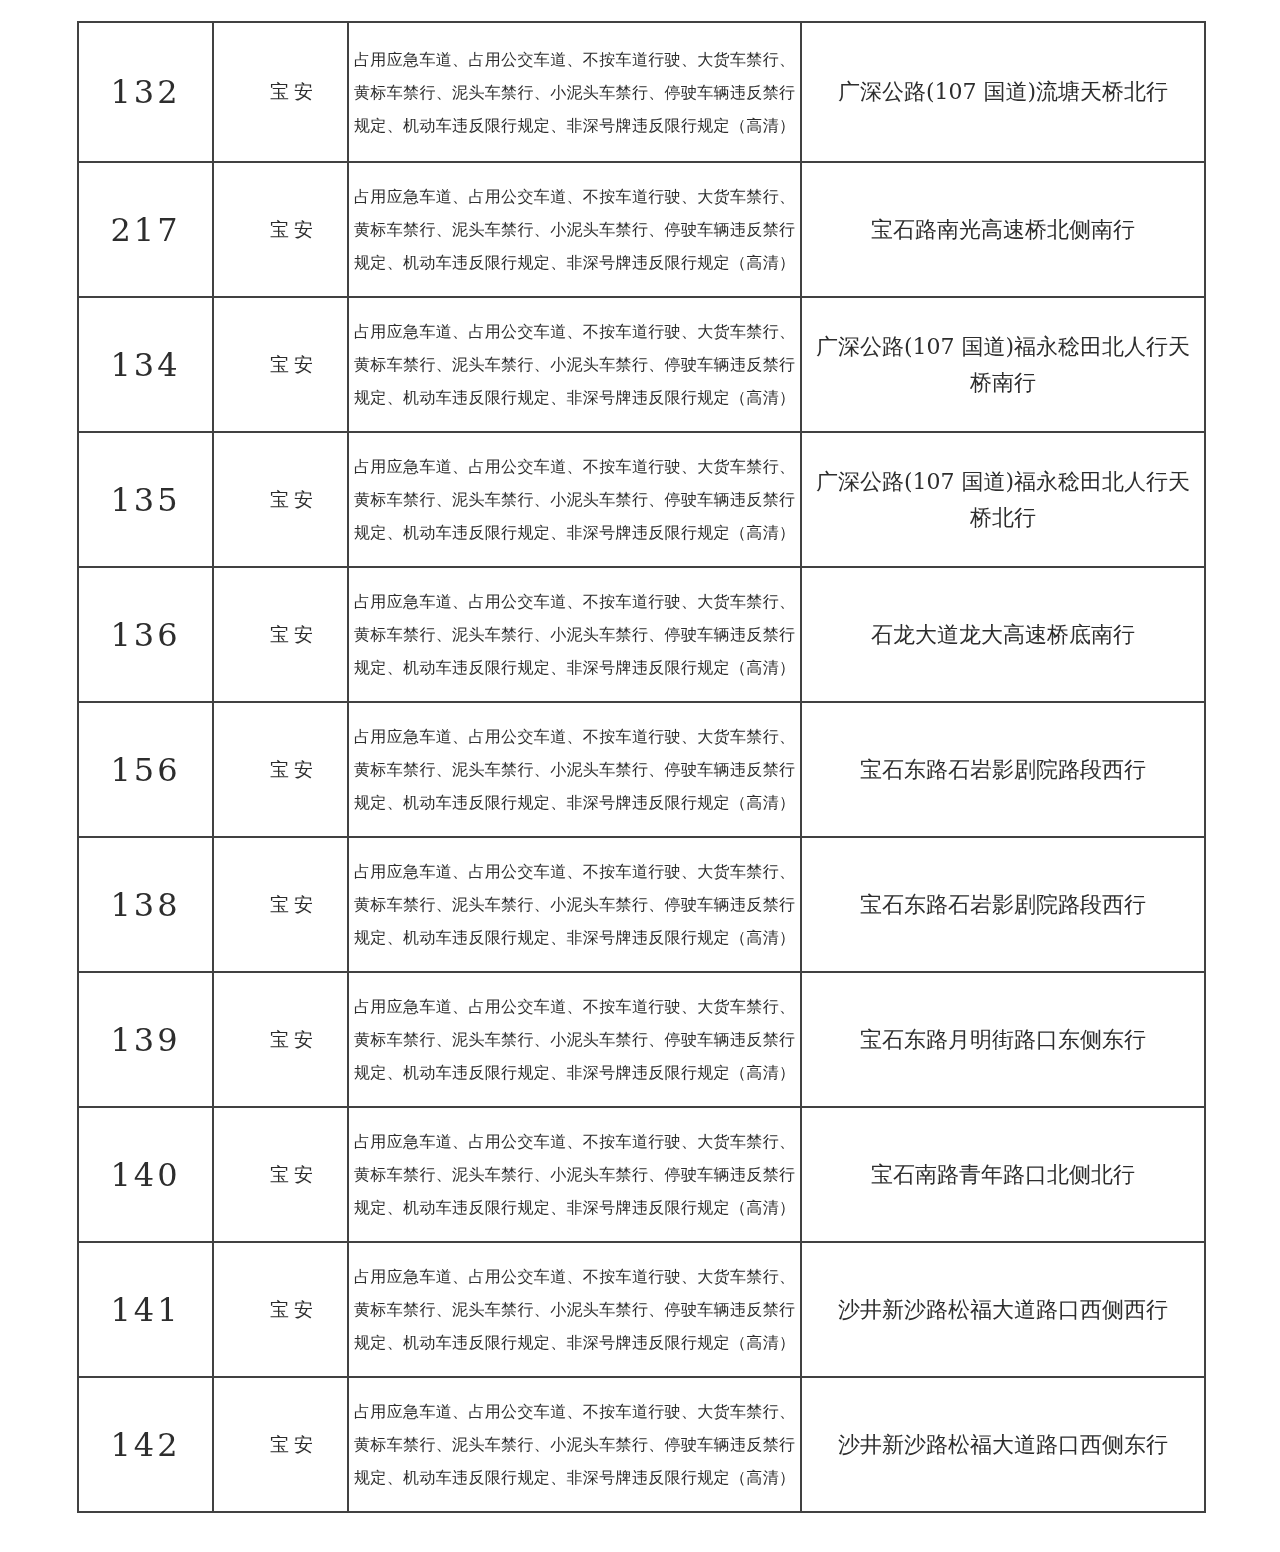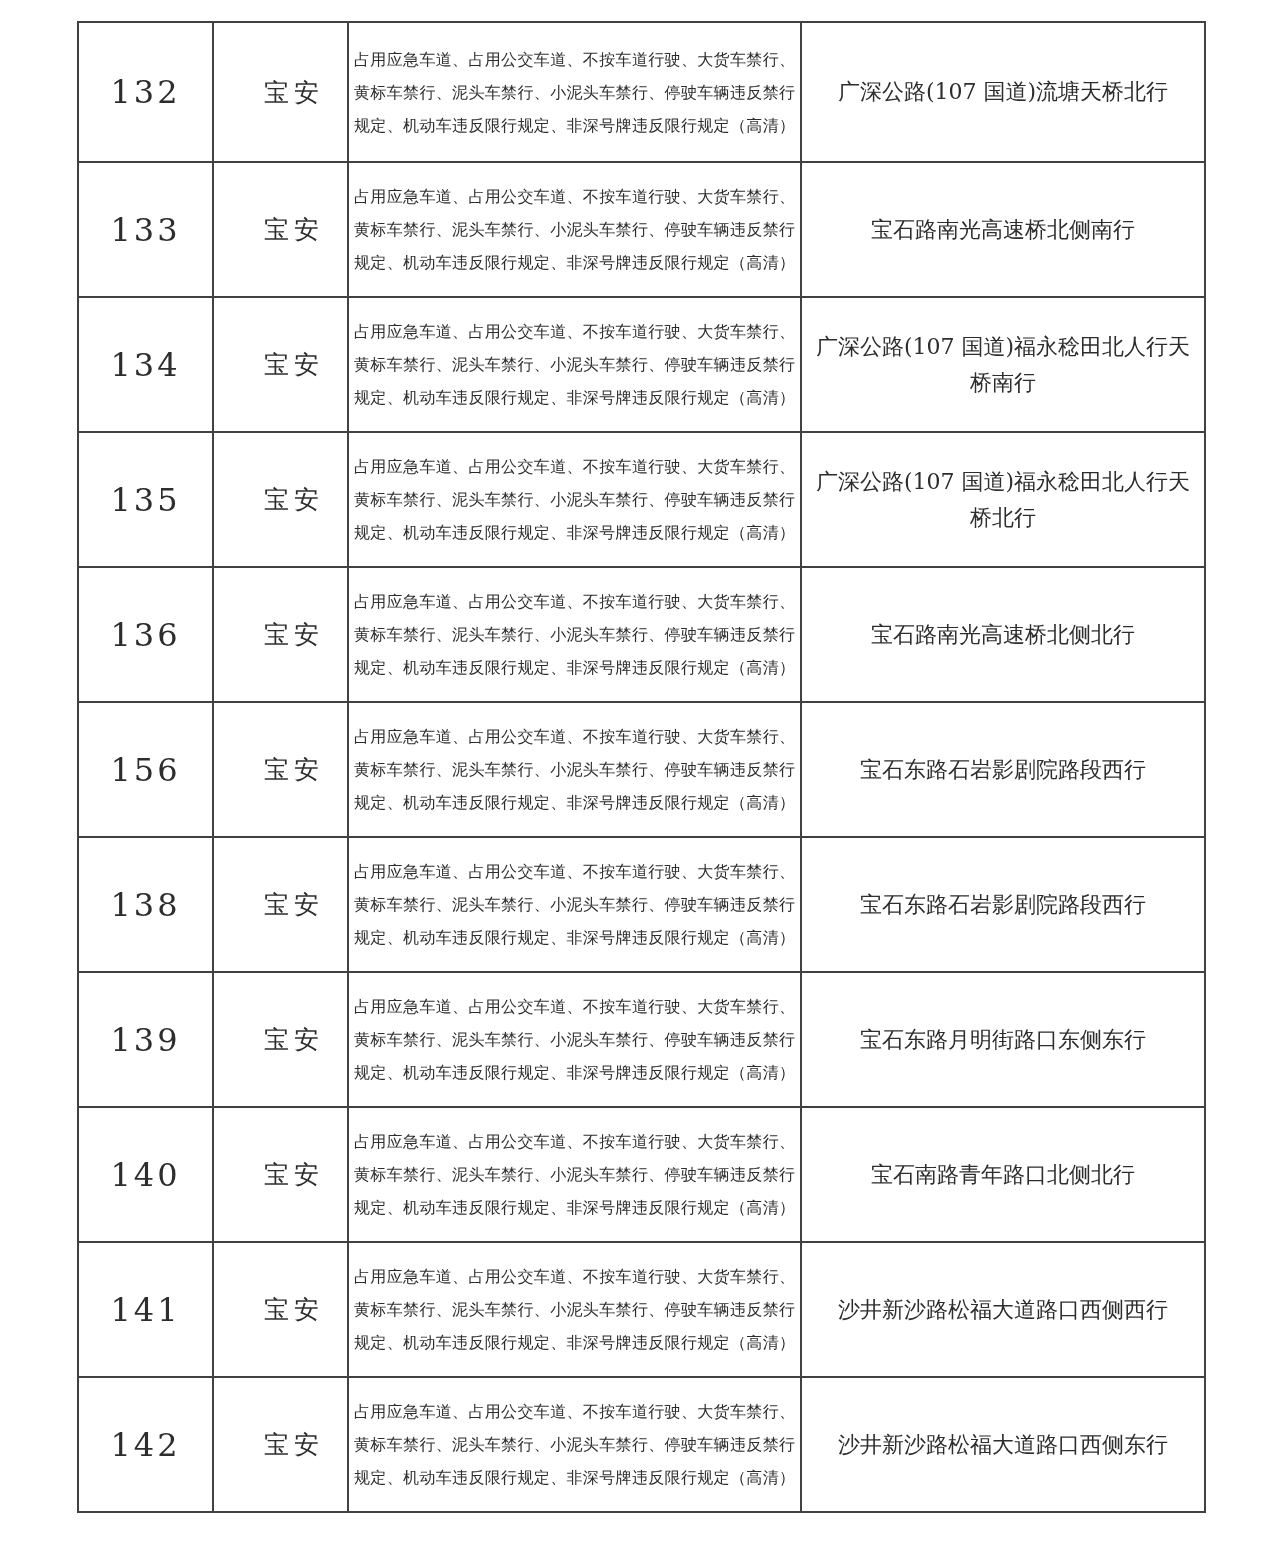--- a/index.html
+++ b/index.html
@@ -26,21 +26,21 @@
   }
   table.cam tr { height: 135px; }
   table.cam tr:first-child { height: 140px; }
   td.no {
     text-align: center;
     font-size: 32px;
     letter-spacing: 3px;
   }
   td.dist {
     text-align: center;
-    font-size: 25px;
+    font-size: 19px;
     letter-spacing: 5px;
     padding-left: 28px;
   }
   td.vio {
     font-size: 16px;
     line-height: 33px;
     text-align: justify;
     text-align-last: justify;
     padding: 16px 5px;
   }
@@ -63,42 +63,42 @@
       <col style="width:404px">
     </colgroup>
     <tbody>
         <tr>
     <td class="no">132</td>
     <td class="dist">宝安</td>
     <td class="vio">占用应急车道、占用公交车道、不按车道行驶、大货车禁行、黄标车禁行、泥头车禁行、小泥头车禁行、停驶车辆违反禁行规定、机动车违反限行规定、非深号牌违反限行规定（高清）</td>
     <td class="loc">广深公路(107 国道)流塘天桥北行</td>
   </tr>
         <tr>
-    <td class="no">133</td>
+    <td class="no">217</td>
     <td class="dist">宝安</td>
     <td class="vio">占用应急车道、占用公交车道、不按车道行驶、大货车禁行、黄标车禁行、泥头车禁行、小泥头车禁行、停驶车辆违反禁行规定、机动车违反限行规定、非深号牌违反限行规定（高清）</td>
     <td class="loc">宝石路南光高速桥北侧南行</td>
   </tr>
         <tr>
     <td class="no">134</td>
     <td class="dist">宝安</td>
     <td class="vio">占用应急车道、占用公交车道、不按车道行驶、大货车禁行、黄标车禁行、泥头车禁行、小泥头车禁行、停驶车辆违反禁行规定、机动车违反限行规定、非深号牌违反限行规定（高清）</td>
     <td class="loc">广深公路(107 国道)福永稔田北人行天桥南行</td>
   </tr>
         <tr>
     <td class="no">135</td>
     <td class="dist">宝安</td>
     <td class="vio">占用应急车道、占用公交车道、不按车道行驶、大货车禁行、黄标车禁行、泥头车禁行、小泥头车禁行、停驶车辆违反禁行规定、机动车违反限行规定、非深号牌违反限行规定（高清）</td>
     <td class="loc">广深公路(107 国道)福永稔田北人行天桥北行</td>
   </tr>
         <tr>
     <td class="no">136</td>
     <td class="dist">宝安</td>
     <td class="vio">占用应急车道、占用公交车道、不按车道行驶、大货车禁行、黄标车禁行、泥头车禁行、小泥头车禁行、停驶车辆违反禁行规定、机动车违反限行规定、非深号牌违反限行规定（高清）</td>
-    <td class="loc">宝石路南光高速桥北侧北行</td>
+    <td class="loc">石龙大道龙大高速桥底南行</td>
   </tr>
         <tr>
     <td class="no">156</td>
     <td class="dist">宝安</td>
     <td class="vio">占用应急车道、占用公交车道、不按车道行驶、大货车禁行、黄标车禁行、泥头车禁行、小泥头车禁行、停驶车辆违反禁行规定、机动车违反限行规定、非深号牌违反限行规定（高清）</td>
     <td class="loc">宝石东路石岩影剧院路段西行</td>
   </tr>
         <tr>
     <td class="no">138</td>
     <td class="dist">宝安</td>

